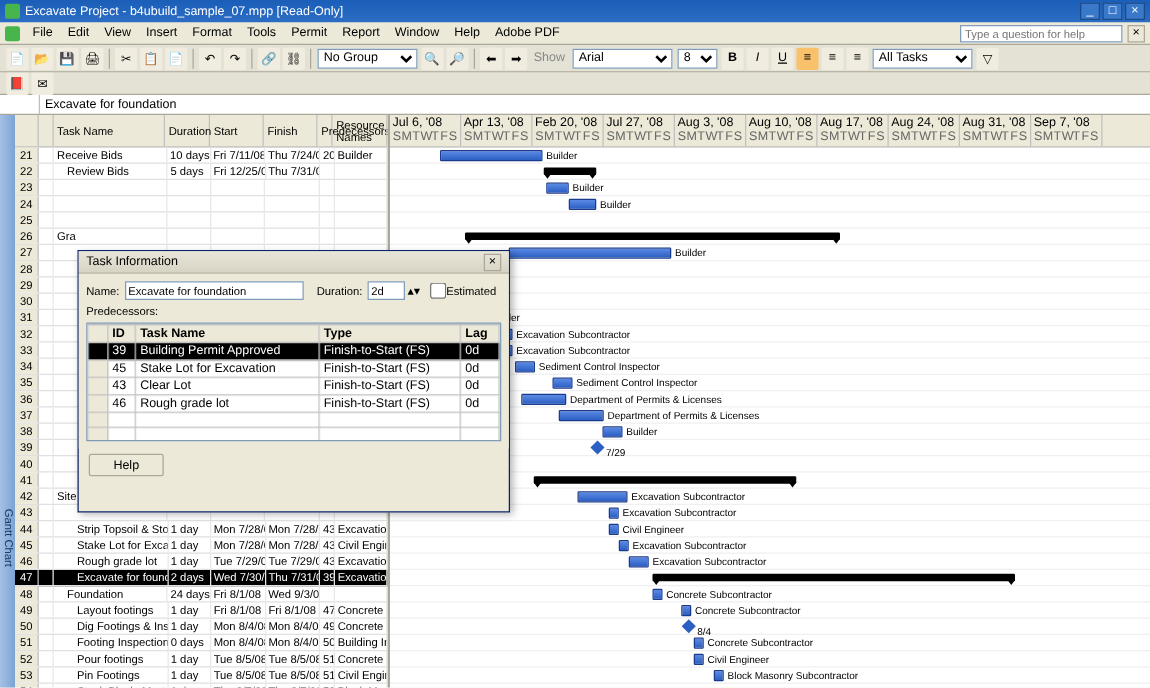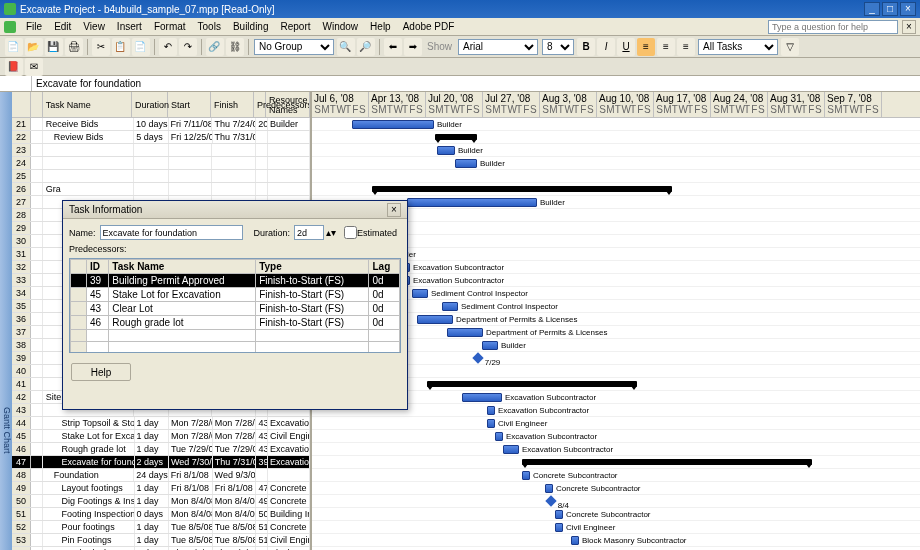--- a/index.html
+++ b/index.html
@@ -76,21 +76,21 @@
 
 <div class="menubar">
   <span class="logo" style="width:12px;height:12px;background:#47b54b;border-radius:2px;margin-right:4px"></span>
   <div id="menu-items" style="display:flex">
       <span>File</span>
       <span>Edit</span>
       <span>View</span>
       <span>Insert</span>
       <span>Format</span>
       <span>Tools</span>
-      <span>Building</span>
+      <span>Permit</span>
       <span>Report</span>
       <span>Window</span>
       <span>Help</span>
       <span>Adobe PDF</span>
     </div>
   <input class="help-input" placeholder="Type a question for help" style="">
   <div class="x">×</div>
 </div>
 
 <div class="toolbar">
@@ -520,21 +520,21 @@
             <span>S</span>
             <span>M</span>
             <span>T</span>
             <span>W</span>
             <span>T</span>
             <span>F</span>
             <span>S</span>
           </div>
         </div>
         <div class="week">
-          <div>Jul 20, '08</div>
+          <div>Feb 20, '08</div>
           <div class="days">
             <span>S</span>
             <span>M</span>
             <span>T</span>
             <span>W</span>
             <span>T</span>
             <span>F</span>
             <span>S</span>
           </div>
         </div>

